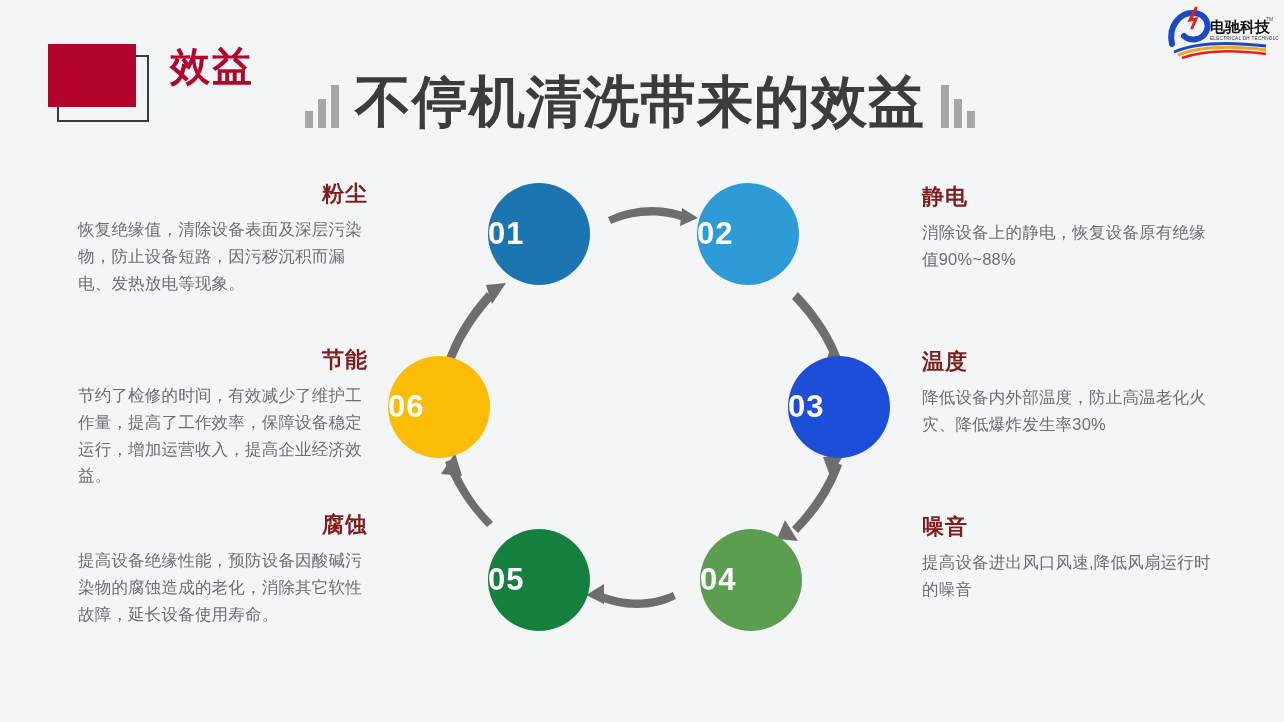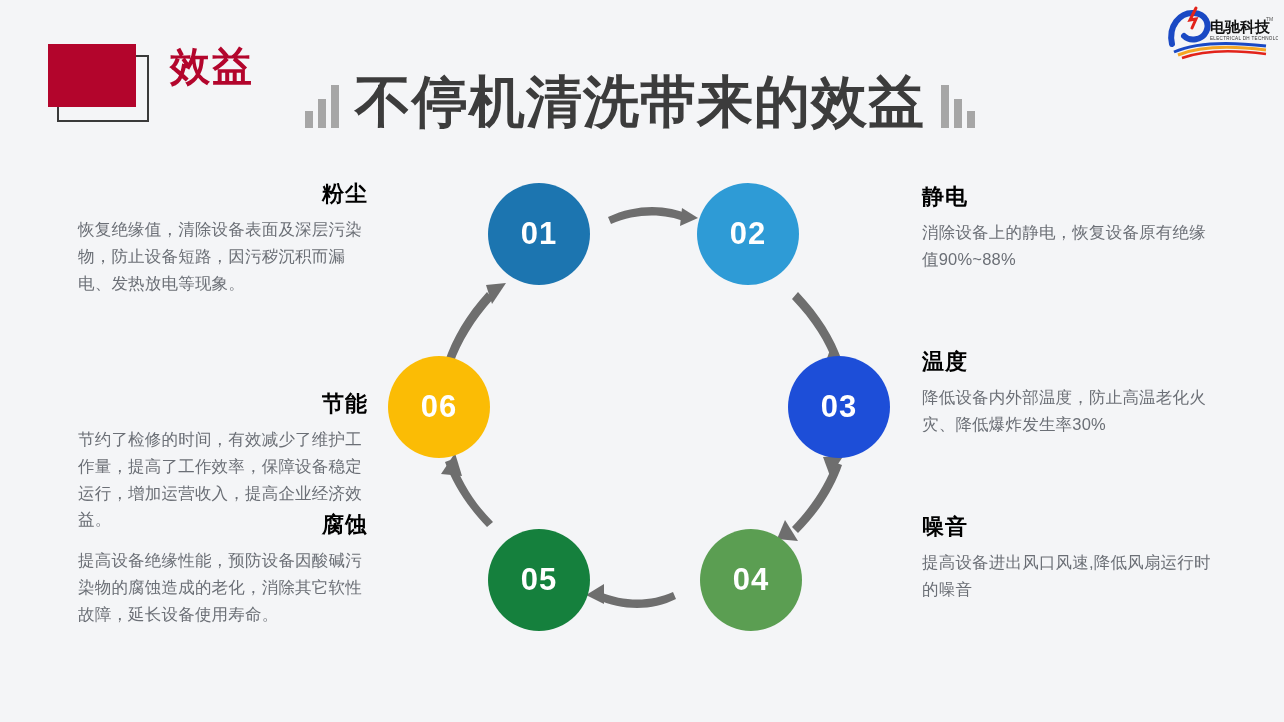--- a/index.html
+++ b/index.html
@@ -113,58 +113,57 @@
     left: 0;
     top: 0;
   }
   .node {
     position: absolute;
     width: 102px;
     height: 102px;
     border-radius: 50%;
     display: flex;
     align-items: center;
-    justify-content: center;
     color: #ffffff;
     font-size: 31px;
     font-weight: 700;
     letter-spacing: 1px;
   }
   .node.n1 { left: 108px; top: 8px; }
   .node.n2 { left: 317px; top: 8px; }
   .node.n3 { left: 408px; top: 181px; }
   .node.n4 { left: 320px; top: 354px; }
   .node.n5 { left: 108px; top: 354px; }
   .node.n6 { left: 8px;   top: 181px; }
 
   
   .block {
     position: absolute;
     width: 290px;
   }
   .block .heading {
     font-size: 22px;
     font-weight: 700;
-    color: #000000;
+    color: #7f1d1d;
     line-height: 1.1;
     margin-bottom: 10px;
     letter-spacing: 1px;
   }
   .block .body {
     font-size: 16.5px;
     color: #6b6f76;
     line-height: 1.62;
     letter-spacing: 0.2px;
   }
   .block.left { left: 78px; text-align: left; }
   .block.left .heading { text-align: right; }
   .block.right { left: 922px; text-align: left; }
 
   .block.b-dust   { top: 182px; }
-  .block.b-energy { top: 348px; margin-top: 44px; }
+  .block.b-energy { top: 348px; }
   .block.b-corr   { top: 513px; }
   .block.b-static { top: 185px; }
   .block.b-temp   { top: 350px; }
   .block.b-noise  { top: 515px; }
 </style>
 </head>
 <body>
 
 <div class="slide">
 

